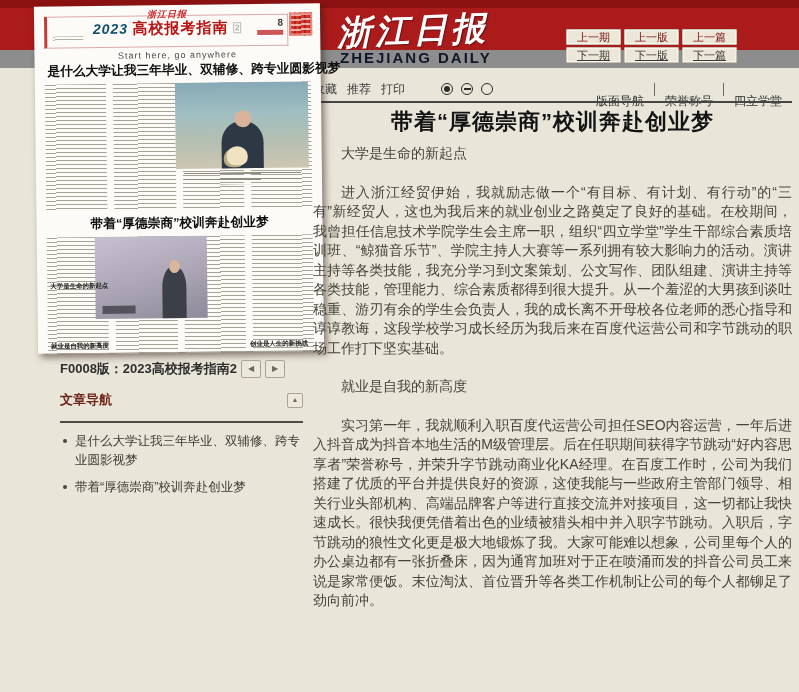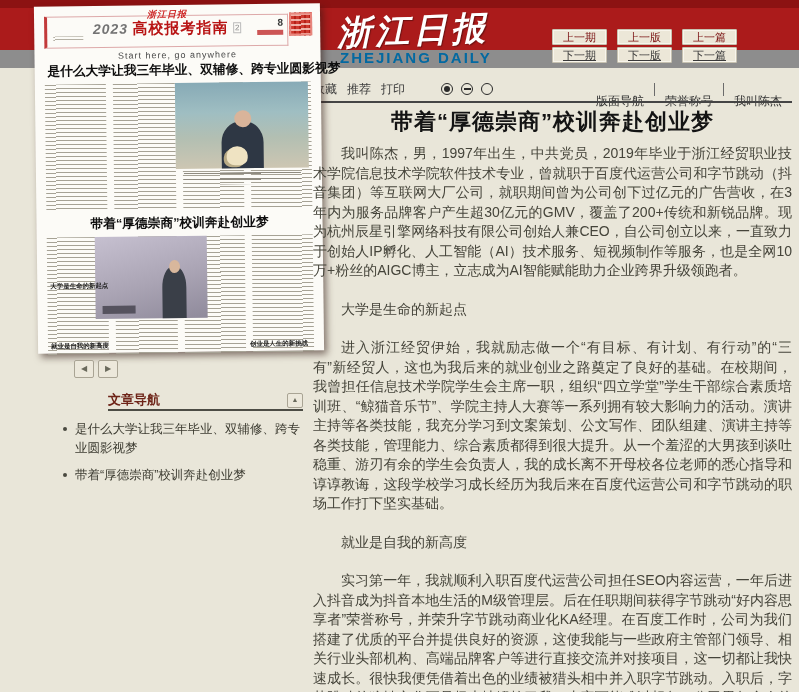--- a/index.html
+++ b/index.html
@@ -13,26 +13,26 @@
   .band-red-dark{position:absolute;top:0;left:0;width:799px;height:8px;background:#8c1212;}
   .band-gray{position:absolute;top:50px;left:0;width:799px;height:18px;background:#8d8d8d;}
   .brand-logo{
     position:absolute;left:337px;top:8px;color:#ffffff;
     font-family:"DejaVu Serif","Liberation Serif",serif;
     font-style:italic;font-weight:bold;font-size:34px;letter-spacing:4px;
     transform:rotate(-2deg);text-shadow:1px 1px 1px rgba(0,0,0,.35);
     cursor:pointer;white-space:nowrap;
   }
   .brand-sub{
-    position:absolute;left:340px;top:49px;color:#0369a1;
+    position:absolute;left:340px;top:49px;color:#0f172a;
     font-weight:bold;font-size:15px;letter-spacing:2px;white-space:nowrap;
   }
   .nav-grid{
     position:absolute;top:29px;right:62px;
-    display:grid;grid-template-columns:repeat(3,55px);grid-auto-rows:16px;gap:2px 10px;
+    display:grid;grid-template-columns:repeat(3,55px);grid-auto-rows:16px;gap:2px 3px;
   }
   .nav-btn{
     background:#ece7d8;border:1px solid #c7c2b1;border-radius:1px;
     font-size:11px;line-height:14px;text-align:center;cursor:pointer;
     box-shadow:inset 0 0 0 1px #f8f5ec;
   }
   .nav-btn.r1{color:#7a1212;}
   .nav-btn.r2{color:#3a3a3a;text-decoration:underline;}
   
   .toolbar{
@@ -56,21 +56,21 @@
     box-shadow:3px 4px 7px rgba(50,25,20,.55);
     box-sizing:border-box;padding:8px 10px;cursor:pointer;
   }
   .mast{border:1px solid #dda9a9;border-left:3px solid #c23a3a;height:30px;position:relative;margin:2px 22px 3px 0;}
   .mast-date{position:absolute;left:6px;bottom:6px;width:30px;height:5px;
     background:repeating-linear-gradient(to bottom,#b4b0a4 0 1px,transparent 1px 3px);}
   .mast-center{position:absolute;left:0;right:0;top:-6px;text-align:center;}
   .mast-logo{font-family:"DejaVu Serif","Liberation Serif",serif;font-style:italic;font-weight:bold;
     color:#c22;font-size:9px;letter-spacing:1px;line-height:9px;}
   .mast-line{white-space:nowrap;line-height:18px;}
-  .mast-year{color:#737373;font-weight:bold;font-size:14px;font-style:italic;letter-spacing:1px;}
+  .mast-year{color:#0c4a6e;font-weight:bold;font-size:14px;font-style:italic;letter-spacing:1px;}
   .mast-title{color:#b81414;font-weight:bold;font-size:15px;letter-spacing:1px;}
   .mast-issue{color:#888;font-size:8px;border:1px solid #bbb;padding:0 1px;vertical-align:2px;}
   .mast-right{position:absolute;right:4px;top:2px;text-align:right;}
   .mast-pagenum{font-size:10px;font-weight:bold;color:#333;line-height:11px;}
   .mast-plabel{width:26px;height:5px;background:#c55;margin-top:2px;}
   .thumb-qr{position:absolute;right:8px;top:9px;width:23px;height:23px;background:#cf3b30;
     box-shadow:inset 0 0 0 2px #e8867d;
     background-image:
       repeating-linear-gradient(0deg,rgba(255,230,220,.7) 0 2px,transparent 2px 5px),
       repeating-linear-gradient(90deg,rgba(180,30,20,.9) 0 2px,transparent 2px 5px);}
@@ -104,21 +104,21 @@
   .sh2{left:1%;top:104px;}
   .sh3{left:76%;top:104px;}
   
   .page-label-row{position:absolute;top:360px;left:60px;width:260px;display:flex;align-items:center;}
   .page-label{font-size:13px;font-weight:bold;color:#2d2d2d;white-space:nowrap;}
   .arrow-btn{width:18px;height:16px;margin-left:4px;background:#ece8db;border:1px solid #a9a494;
     font-size:8px;color:#6a6a5c;text-align:center;line-height:15px;cursor:pointer;border-radius:2px;}
   .arrow-btn:first-of-type{margin-left:14px;}
   .article-nav{position:absolute;top:391px;left:60px;width:243px;}
   .article-nav-head{display:flex;justify-content:space-between;align-items:center;
-    border-bottom:2px solid #4c4c44;padding-bottom:0;margin-left:48px;}
+    border-bottom:2px solid #4c4c44;padding-bottom:12px;}
   .article-nav-title{font-size:13px;font-weight:bold;color:#6e2418;}
   .collapse-btn{width:14px;height:13px;background:#ece8db;border:1px solid #a9a494;
     font-size:7px;color:#6a6a5c;text-align:center;line-height:12px;cursor:pointer;border-radius:2px;}
   .article-nav ul{margin:9px 0 0;padding:0;list-style:none;}
   .article-nav li{position:relative;padding-left:15px;font-size:12.5px;color:#3c3b31;
     line-height:1.55;margin-bottom:7px;cursor:pointer;}
   .article-nav li::before{content:"";position:absolute;left:3px;top:7px;width:4px;height:4px;
     background:#4a4a40;border-radius:50%;}
   
   .article-title{position:absolute;top:107px;left:313px;width:479px;text-align:center;
@@ -153,21 +153,21 @@
   <span class="tb-icons">
     <span class="icon-circle dot"></span>
     <span class="icon-circle minus"></span>
     <span class="icon-circle"></span>
   </span>
   <span class="tb-spacer"></span>
   <span class="tb-link">版面导航</span>
   <span class="tb-sep"></span>
   <span class="tb-link">荣誉称号</span>
   <span class="tb-sep"></span>
-  <span class="tb-link">我叫陈杰</span>
+  <span class="tb-link">四立学堂</span>
 </div>
 <div class="toolbar-rule"></div>
 
 <div class="thumb">
   <div class="mast">
     <div class="mast-date"></div>
     <div class="mast-center">
       <div class="mast-logo">浙江日报</div>
       <div class="mast-line">
         <span class="mast-year">2023</span>
@@ -202,36 +202,36 @@
     <div class="photo2">
       <div class="photo2-desk"></div>
     </div>
     <div class="thumb-subhead sh1">大学是生命的新起点</div>
     <div class="thumb-subhead sh2">就业是自我的新高度</div>
     <div class="thumb-subhead sh3">创业是人生的新挑战</div>
   </div>
 </div>
 
 <div class="page-label-row">
+  <span class="page-label">F0008版：2023高校报考指南2</span>
   <span class="arrow-btn">◀</span>
   <span class="arrow-btn">▶</span>
 </div>
 
 <div class="article-nav">
   <div class="article-nav-head">
     <span class="article-nav-title">文章导航</span>
     <span class="collapse-btn">▲</span>
   </div>
   <ul>
     <li>是什么大学让我三年毕业、双辅修、跨专业圆影视梦</li>
     <li>带着“厚德崇商”校训奔赴创业梦</li>
   </ul>
 </div>
 
 <div class="article-title">带着“厚德崇商”校训奔赴创业梦</div>
 <div class="article-body">
-  <p>我叫陈杰，男，1997年出生，中共党员，2019年毕业于浙江经贸职业技术学院信息技术学院软件技术专业，曾就职于百度代运营公司和字节跳动（抖音集团）等互联网大厂公司，就职期间曾为公司创下过亿元的广告营收，在3年内为服务品牌客户产生超30亿元的GMV，覆盖了200+传统和新锐品牌。现为杭州辰星引擎网络科技有限公司创始人兼CEO，自公司创立以来，一直致力于创始人IP孵化、人工智能（AI）技术服务、短视频制作等服务，也是全网10万+粉丝的AIGC博主，立志成为AI智能赋能助力企业跨界升级领跑者。</p>
   <p class="sect">大学是生命的新起点</p>
   <p>进入浙江经贸伊始，我就励志做一个“有目标、有计划、有行动”的“三有”新经贸人，这也为我后来的就业创业之路奠定了良好的基础。在校期间，我曾担任信息技术学院学生会主席一职，组织“四立学堂”学生干部综合素质培训班、“鲸猫音乐节”、学院主持人大赛等一系列拥有较大影响力的活动。演讲主持等各类技能，我充分学习到文案策划、公文写作、团队组建、演讲主持等各类技能，管理能力、综合素质都得到很大提升。从一个羞涩的大男孩到谈吐稳重、游刃有余的学生会负责人，我的成长离不开母校各位老师的悉心指导和谆谆教诲，这段学校学习成长经历为我后来在百度代运营公司和字节跳动的职场工作打下坚实基础。</p>
   <p class="sect">就业是自我的新高度</p>
   <p>实习第一年，我就顺利入职百度代运营公司担任SEO内容运营，一年后进入抖音成为抖音本地生活的M级管理层。后在任职期间获得字节跳动“好内容思享者”荣誉称号，并荣升字节跳动商业化KA经理。在百度工作时，公司为我们搭建了优质的平台并提供良好的资源，这使我能与一些政府主管部门领导、相关行业头部机构、高端品牌客户等进行直接交流并对接项目，这一切都让我快速成长。很快我便凭借着出色的业绩被猎头相中并入职字节跳动。入职后，字节跳动的狼性文化更是极大地锻炼了我。大家可能难以想象，公司里每个人的办公桌边都有一张折叠床，因为通宵加班对于正在喷涌而发的抖音公司员工来说是家常便饭。末位淘汰、首位晋升等各类工作机制让公司的每个人都铆足了劲向前冲。</p>
 
 </div>
 
 </body></html>

